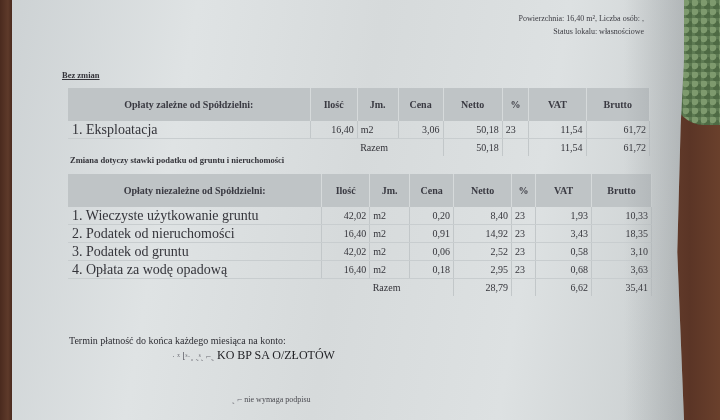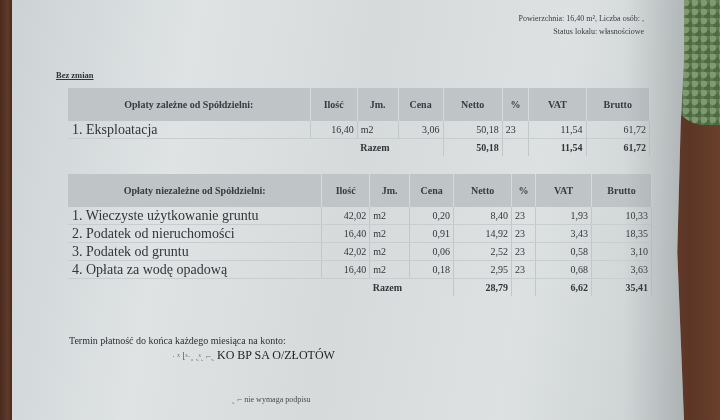--- a/index.html
+++ b/index.html
@@ -40,42 +40,42 @@
   table.fees th {
     background:#bfc4c6; font-weight:bold; color:#3a3a42; height:17px; padding:8px 4px;
     border-right:1px solid #d6dadb;
   }
   table.fees td {
     height:17px; padding:0 3px; color:#34343a;
     border-right:1px solid #c2c7c9; border-bottom:1px solid #c8cdcf;
   }
   table.fees td.num { text-align:right; }
   table.fees td.name { text-align:left; padding-left:4px; font-size:14px; }
-  table.fees tr.sum td { font-weight:bold; border:none; }
+  table.fees tr.sum td { font-weight:normal; border:none; }
   table.fees tr.sum td.sumcell { border-left:1px solid #c2c7c9; border-right:1px solid #c2c7c9; }
 
   .total { font-size:8px; color:#34343a; }
   .total b { font-size:12.5px; font-weight:bold; color:#202024; }
   .footer { font-size:10px; color:#2e2e34; }
   .bank { font-size:12px; color:#222226; }
   .blur { color:#6a6a72; filter:blur(0.6px); font-size:9px;text-align:right; }
   .sig { font-size:8px; color:#4a4a50; }
 </style>
 </head>
 <body>
 
 <div class="wood"></div>
 <div class="fabric"></div>
 
 <div class="paper">
 
   <div class="txt hdr-info" style="top:13px;">Powierzchnia: 16,40 m², Liczba osób: ,</div>
   <div class="txt hdr-info" style="top:26px;">Status lokalu: własnościowe</div>
 
-  <div class="txt section-label" style="left:44px; top:70px;text-decoration:underline;">Bez zmian</div>
+  <div class="txt section-label" style="left:50px; top:70px;text-decoration:underline;">Bez zmian</div>
 
   <table class="fees" style="left:56px; top:88px; width:582px;">
     <colgroup>
       <col style="width:237px">
         <col style="width:46px">
         <col style="width:40px">
         <col style="width:44px">
       <col style="width:58px">
         <col style="width:26px">
         <col style="width:56px">
@@ -109,20 +109,21 @@
           <td></td>
         <td colspan="2" style="text-align:left">Razem</td>
         <td class="num sumcell">50,18</td>
         <td></td>
         <td class="num sumcell">11,54</td>
         <td class="num sumcell">61,72</td>
       </tr>
     </tbody>
   </table>
 
+  <div class="txt section-label" style="left:58px; top:155px;">Zmiana dotyczy stawki podatku od gruntu i nieruchomości</div>
 
   <table class="fees" style="left:56px; top:174px; width:584px;">
     <colgroup>
       <col style="width:254px">
         <col style="width:48px">
         <col style="width:40px">
         <col style="width:44px">
       <col style="width:58px">
         <col style="width:24px">
         <col style="width:56px">

